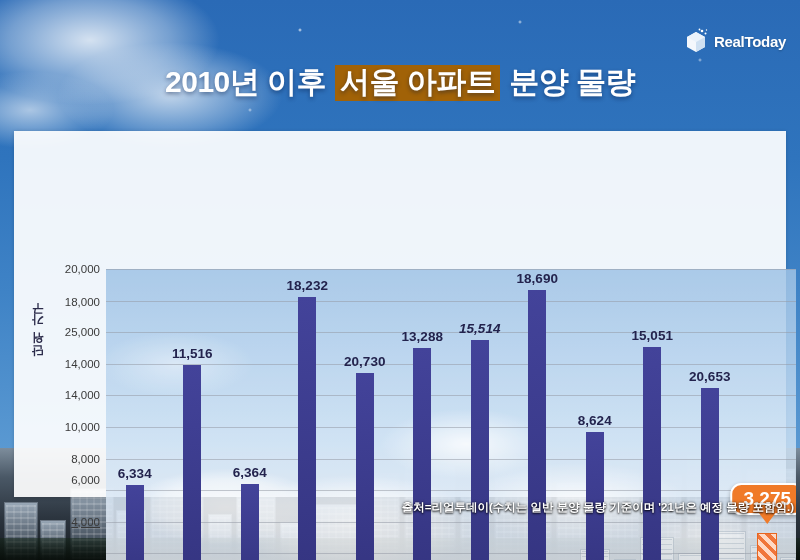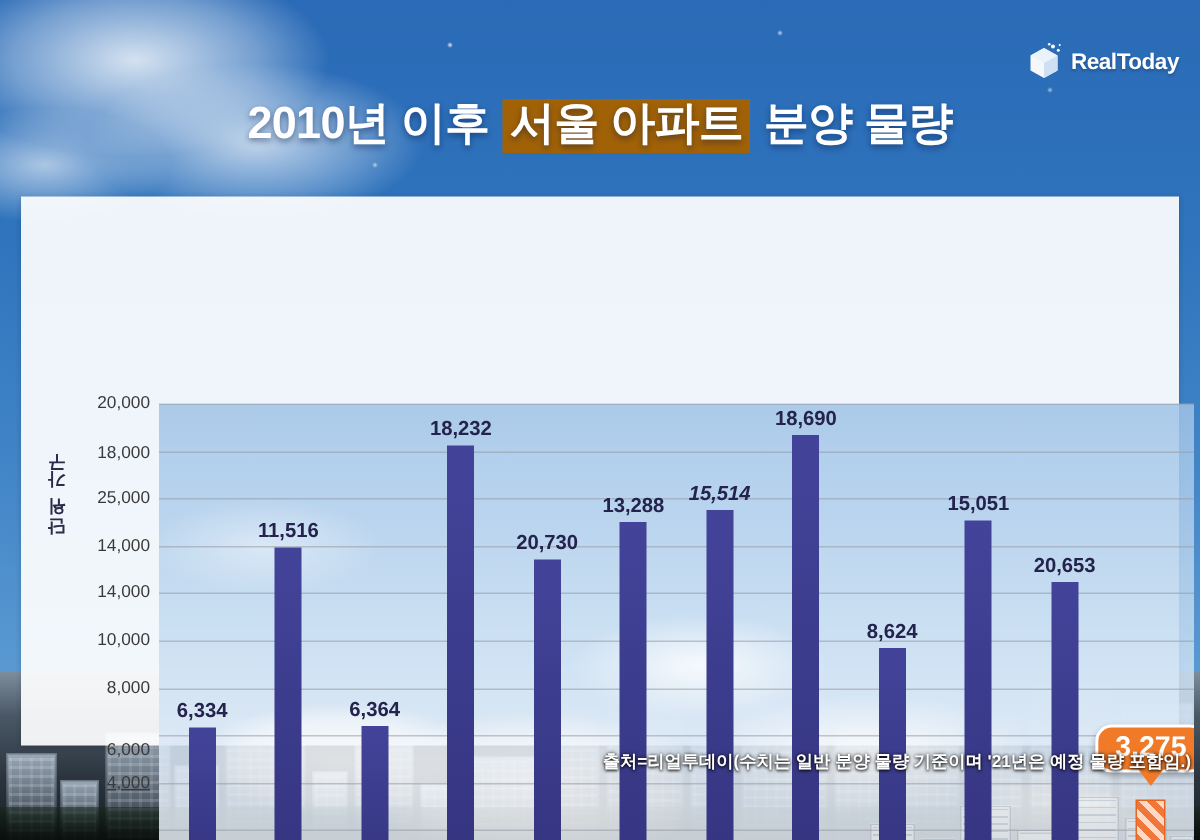--- a/index.html
+++ b/index.html
@@ -228,21 +228,21 @@
   <div id="axis-unit">단위:가구</div>
 
   <div id="y-axis">
       <div class="t" style="top: 0px;">20,000</div>
       <div class="t" style="top: 33px;">18,000</div>
       <div class="t" style="top: 63.2px;">25,000</div>
       <div class="t" style="top: 94.8px;">14,000</div>
       <div class="t" style="top: 126.4px;">14,000</div>
       <div class="t" style="top: 158px;">10,000</div>
       <div class="t" style="top: 189.6px;">8,000</div>
-      <div class="t" style="top: 231px;">6,000</div>
+      <div class="t" style="top: 211px;">6,000</div>
       <div class="t" style="top: 252.8px; text-decoration: underline;">4,000</div>
       <div class="t" style="top: 299px;">2,000</div>
     </div>
 
   <div id="plot">
     <div id="plot-bg"></div>
     <div id="plot-skyline">
       <div class="s" style="left:4px;   width:30px; height:36px;"></div>
       <div class="s" style="left:38px;  width:22px; height:26px;"></div>
       <div class="s" style="left:64px;  width:34px; height:48px;"></div>

